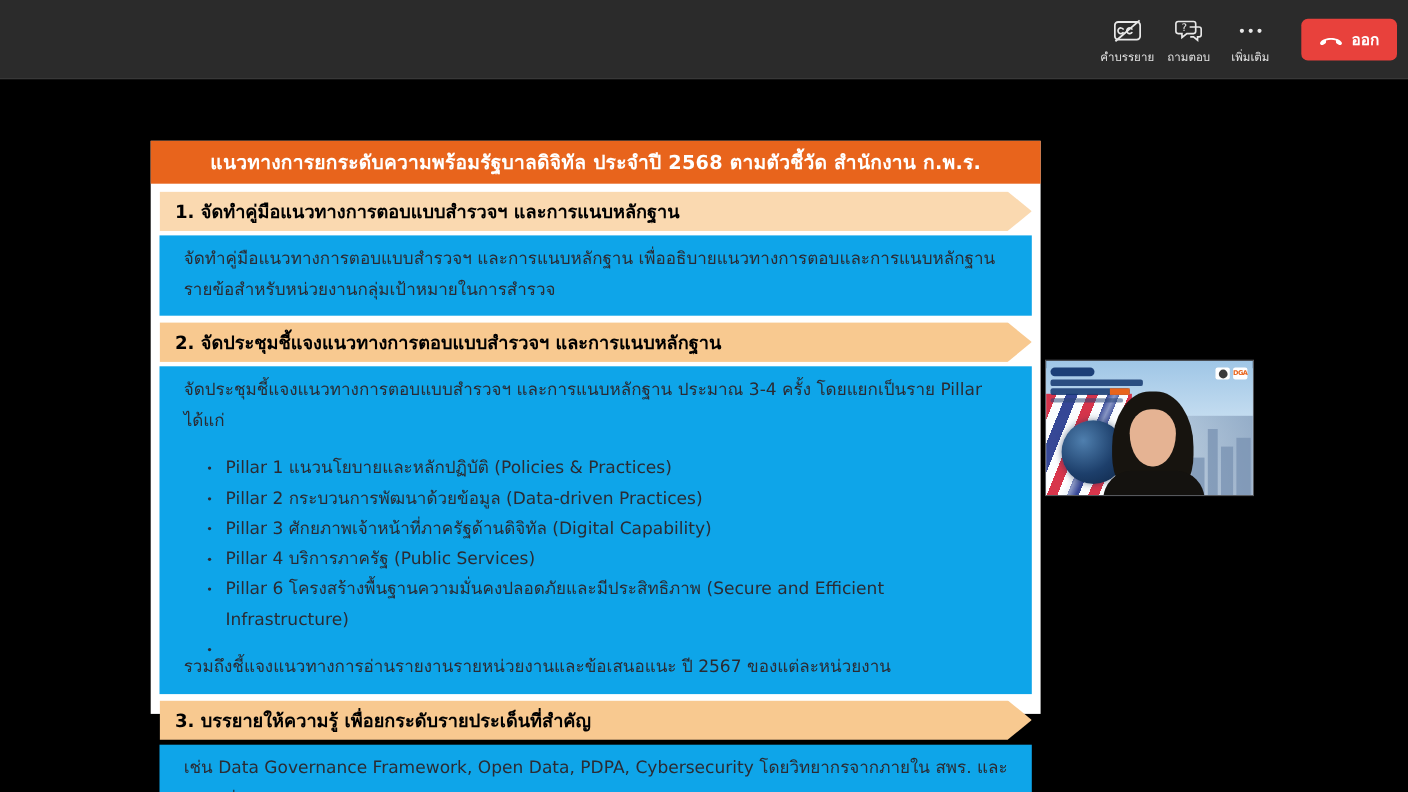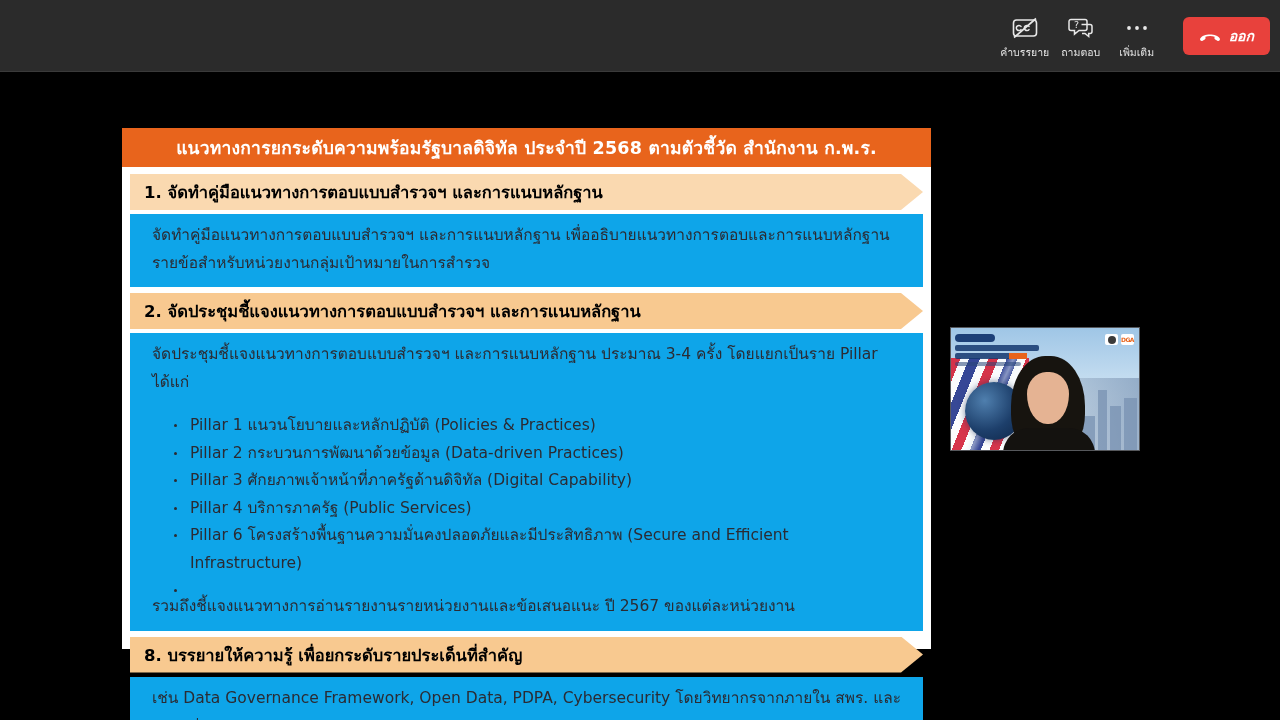--- a/index.html
+++ b/index.html
@@ -28,27 +28,27 @@
   }
   .tool-ico { width: 30px; height: 30px; display: flex; align-items: center; justify-content: center; }
   .tool-ico svg { display: block; }
   .tool-lb {
     font-size: 10.5px; color: #e3e3e3; white-space: nowrap;
     font-family: Liberation Serif, serif; line-height: 12px; text-align: right;
   }
   #leave-button {
     display: flex; align-items: center; justify-content: center; gap: 8px;
     background: #e8413c; border-radius: 6px;
-    height: 38px; padding: 0 16px; margin-left: 18px; cursor: pointer; font-style: italic;
+    height: 38px; padding: 0 16px; margin-left: 18px; cursor: pointer;
   }
   #leave-button .lv-label { color: #fff; font-size: 14px; font-weight: 600; }
 
   
   #slide {
-    position: absolute; left: 122px; top: 128px;
+    position: absolute; left: 137px; top: 128px;
     width: 809px; height: 521px;
     background: #ffffff;
   }
   #slide-title {
     height: 39px; background: #e8641c;
     display: flex; align-items: center; justify-content: center;
     color: #ffffff; font-weight: bold; font-size: 17.5px;
     letter-spacing: .2px;
   }
   .slide-body { padding: 7px 8px 0 8px; }
@@ -202,21 +202,21 @@
           <li><span class="dot"></span><span>Pillar 3 ศักยภาพเจ้าหน้าที่ภาครัฐด้านดิจิทัล (Digital Capability)</span></li>
           <li><span class="dot"></span><span>Pillar 4 บริการภาครัฐ (Public Services)</span></li>
           <li><span class="dot"></span><span>Pillar 6 โครงสร้างพื้นฐานความมั่นคงปลอดภัยและมีประสิทธิภาพ (Secure and Efficient Infrastructure)</span></li>
           <li><span class="dot"></span></li>
         </ul>
         <p>รวมถึงชี้แจงแนวทางการอ่านรายงานรายหน่วยงานและข้อเสนอแนะ ปี 2567 ของแต่ละหน่วยงาน</p>
       </div>
 
       <div class="band band-3">
         <div class="band-bg"></div>
-        <div class="band-text">8. บรรยายให้ความรู้ เพื่อยกระดับรายประเด็นที่สำคัญ</div>
+        <div class="band-text">3. บรรยายให้ความรู้ เพื่อยกระดับรายประเด็นที่สำคัญ</div>
       </div>
       <div class="para tight">
         <p>เช่น Data Governance Framework, Open Data, PDPA, Cybersecurity โดยวิทยากรจากภายใน สพร. และจากหน่วยงานภายนอก</p>
       </div>
 
     </div>
   </div>
 
   <div id="video-tile">
     <div id="vt-sky"></div>

